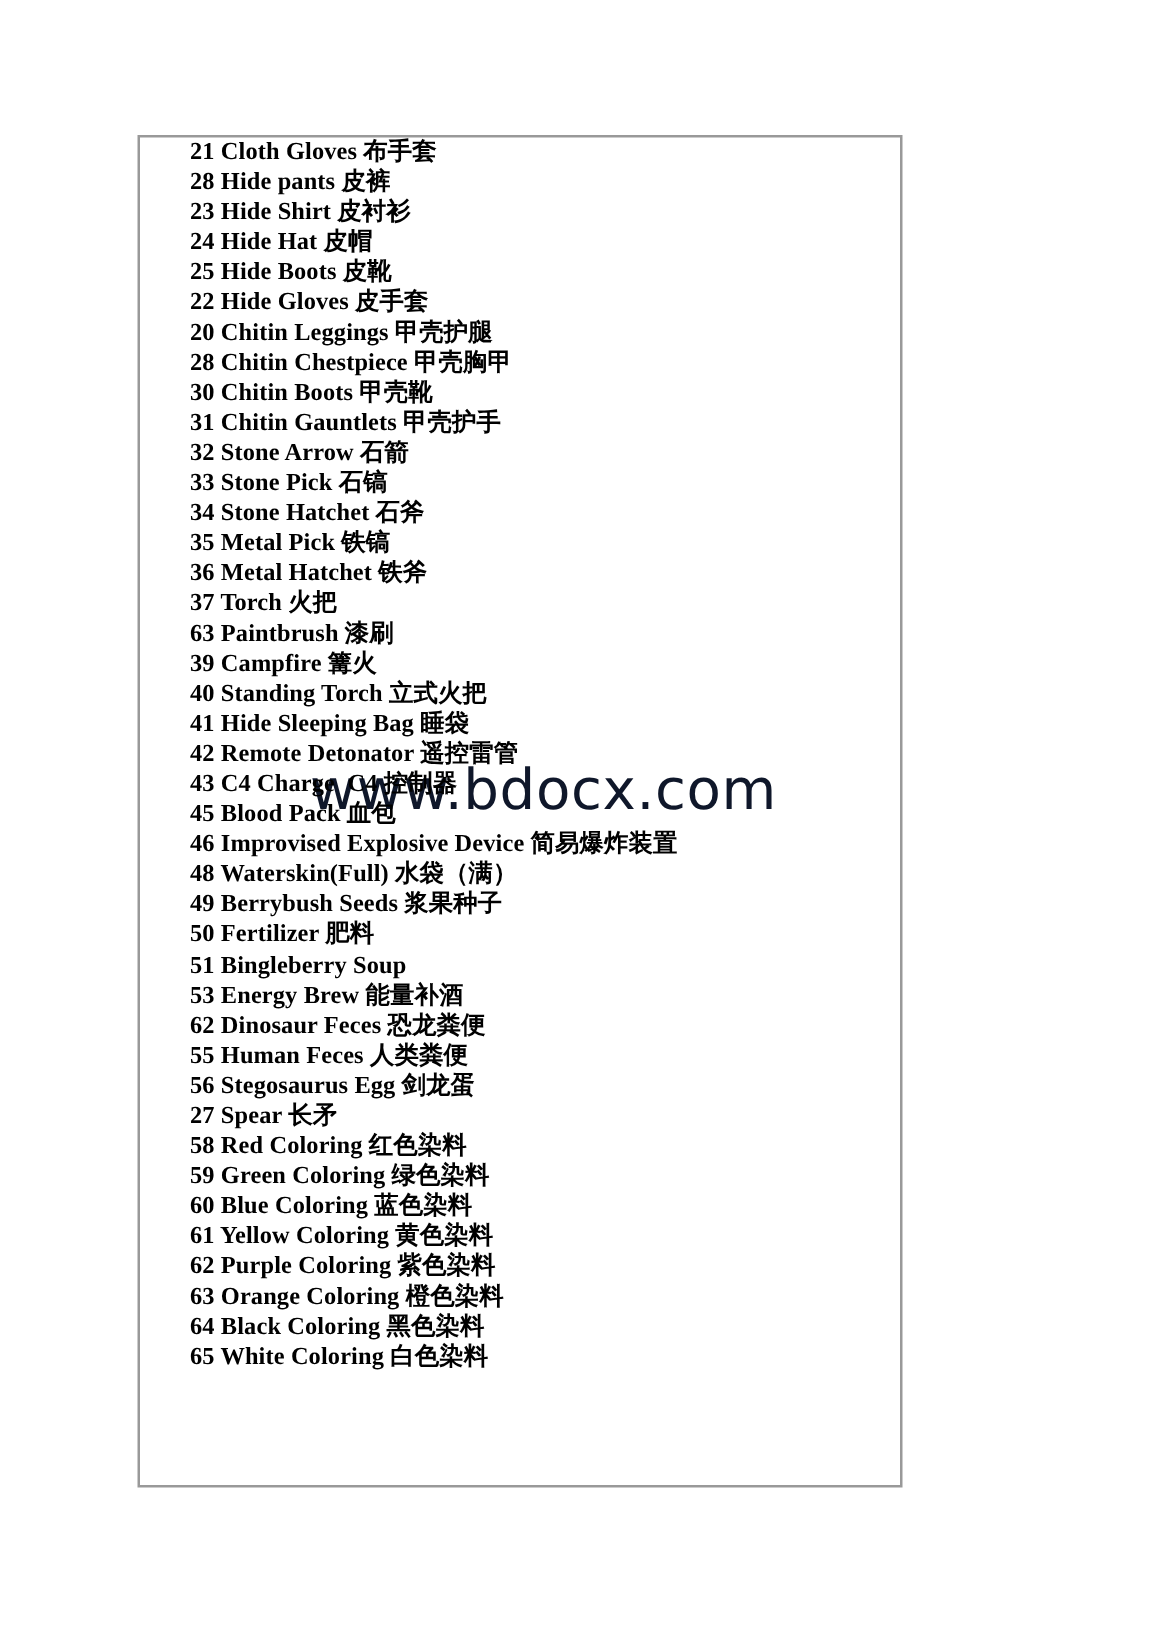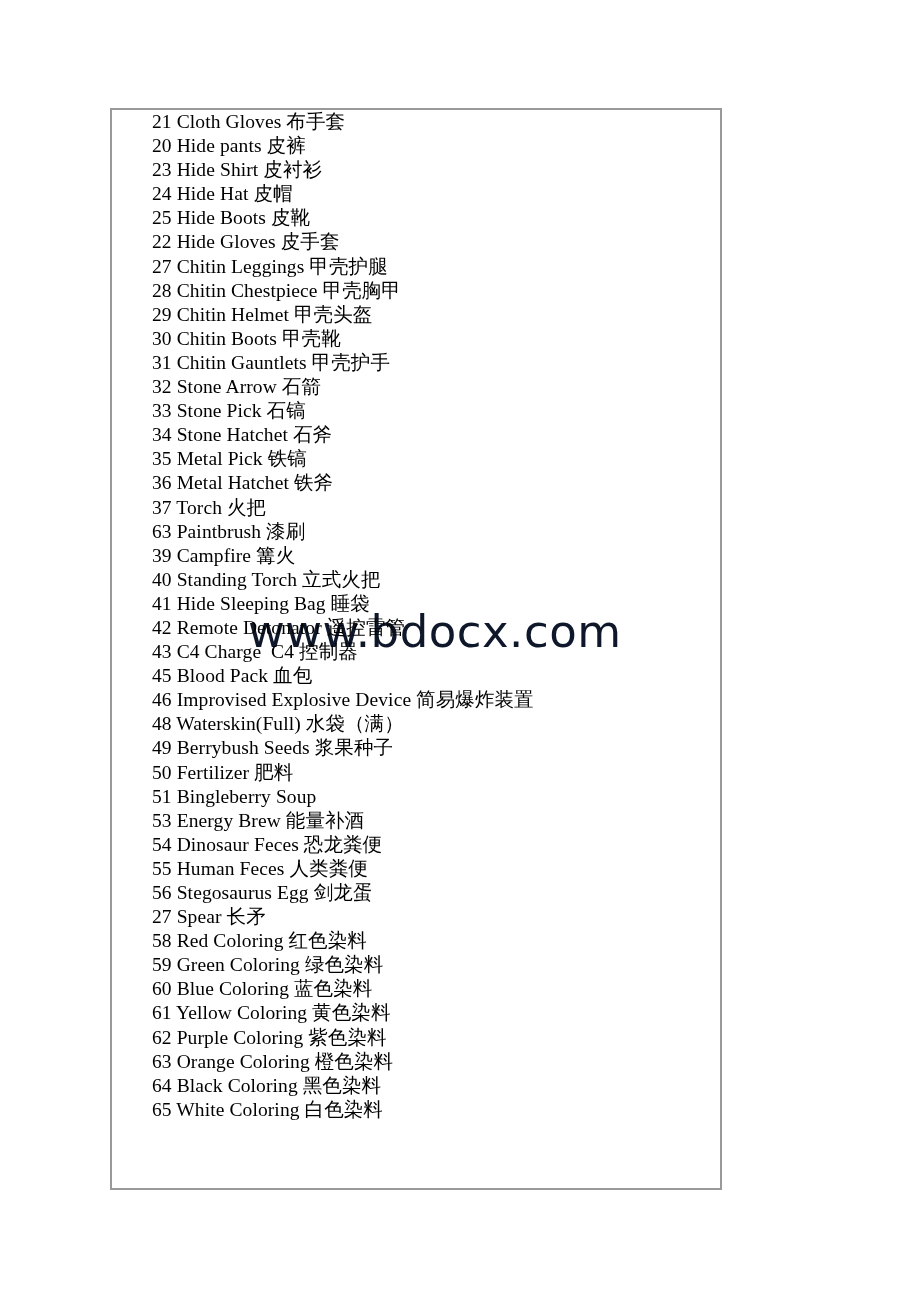--- a/index.html
+++ b/index.html
@@ -55,39 +55,39 @@
     margin: 0;
     padding: 0;
   }
 
   .item-line {
     font-size: 19.5px;
     line-height: 24.1px;
     color: #000000;
     white-space: pre;
     letter-spacing: 0.1px;
+    font-weight: bold;
   }
 </style>
 </head>
 <body>
 
 <div id="watermark">www.bdocx.com</div>
 
 <div id="doc-frame"></div>
 
 <div id="item-list">
     <div class="item-line">21 Cloth Gloves 布手套</div>
-    <div class="item-line">20 Hide pants 皮裤</div>
+    <div class="item-line">28 Hide pants 皮裤</div>
     <div class="item-line">23 Hide Shirt 皮衬衫</div>
     <div class="item-line">24 Hide Hat 皮帽</div>
     <div class="item-line">25 Hide Boots 皮靴</div>
     <div class="item-line">22 Hide Gloves 皮手套</div>
-    <div class="item-line">27 Chitin Leggings 甲壳护腿</div>
+    <div class="item-line">20 Chitin Leggings 甲壳护腿</div>
     <div class="item-line">28 Chitin Chestpiece 甲壳胸甲</div>
-    <div class="item-line">29 Chitin Helmet 甲壳头盔</div>
     <div class="item-line">30 Chitin Boots 甲壳靴</div>
     <div class="item-line">31 Chitin Gauntlets 甲壳护手</div>
     <div class="item-line">32 Stone Arrow 石箭</div>
     <div class="item-line">33 Stone Pick 石镐</div>
     <div class="item-line">34 Stone Hatchet 石斧</div>
     <div class="item-line">35 Metal Pick 铁镐</div>
     <div class="item-line">36 Metal Hatchet 铁斧</div>
     <div class="item-line">37 Torch 火把</div>
     <div class="item-line">63 Paintbrush 漆刷</div>
     <div class="item-line">39 Campfire 篝火</div>
@@ -95,21 +95,21 @@
     <div class="item-line">41 Hide Sleeping Bag 睡袋</div>
     <div class="item-line">42 Remote Detonator 遥控雷管</div>
     <div class="item-line">43 C4 Charge  C4 控制器</div>
     <div class="item-line">45 Blood Pack 血包</div>
     <div class="item-line">46 Improvised Explosive Device 简易爆炸装置</div>
     <div class="item-line">48 Waterskin(Full) 水袋（满）</div>
     <div class="item-line">49 Berrybush Seeds 浆果种子</div>
     <div class="item-line">50 Fertilizer 肥料</div>
     <div class="item-line">51 Bingleberry Soup</div>
     <div class="item-line">53 Energy Brew 能量补酒</div>
-    <div class="item-line">54 Dinosaur Feces 恐龙粪便</div>
+    <div class="item-line">62 Dinosaur Feces 恐龙粪便</div>
     <div class="item-line">55 Human Feces 人类粪便</div>
     <div class="item-line">56 Stegosaurus Egg 剑龙蛋</div>
     <div class="item-line">27 Spear 长矛</div>
     <div class="item-line">58 Red Coloring 红色染料</div>
     <div class="item-line">59 Green Coloring 绿色染料</div>
     <div class="item-line">60 Blue Coloring 蓝色染料</div>
     <div class="item-line">61 Yellow Coloring 黄色染料</div>
     <div class="item-line">62 Purple Coloring 紫色染料</div>
     <div class="item-line">63 Orange Coloring 橙色染料</div>
     <div class="item-line">64 Black Coloring 黑色染料</div>

